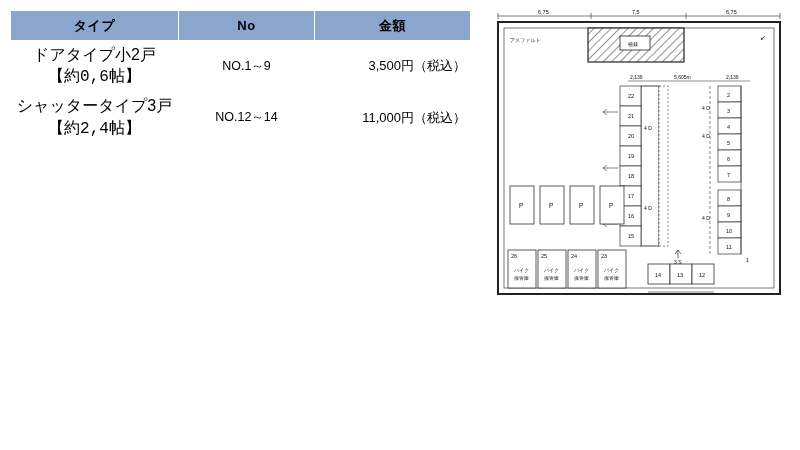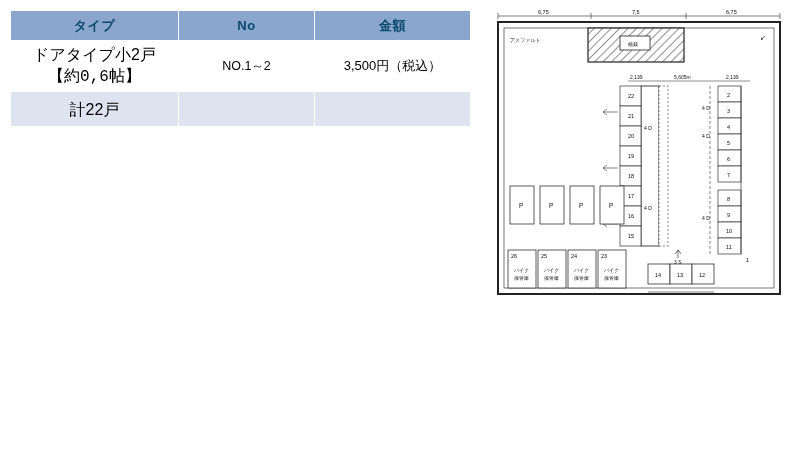--- a/index.html
+++ b/index.html
@@ -23,21 +23,21 @@
     width: 460px;
     border-collapse: collapse;
     table-layout: fixed;
   }
   #price-table col.c1 { width: 168px; }
   #price-table col.c2 { width: 136px; }
   #price-table col.c3 { width: 156px; }
 
   #price-table th {
     background: #8aa6cd;
-    color: #0c4a6e;
+    color: #000000;
     font-size: 13px;
     font-weight: bold;
     text-align: center;
     height: 27px;
     border: 1px solid #ffffff;
     letter-spacing: 0.5px;
   }
   #price-table td {
     border: 1px solid #ffffff;
     font-size: 16px;
@@ -51,21 +51,21 @@
 
   #price-table td.type-cell {
     text-align: center;
     line-height: 1.45;
   }
   #price-table td.no-cell {
     text-align: center;
     font-size: 12.5px;
   }
   #price-table td.amount-cell {
-    text-align: center;
+    text-align: right;
     font-size: 13px;
   }
   #price-table tr.total-row td {
     background: #dde3ef;
     height: 30px;
   }
   #price-table tr.total-row td.type-cell {
     text-align: center;
   }
   .type-line2 { display: block; font-family: Liberation Mono, monospace; }
@@ -99,27 +99,30 @@
       <th>No</th>
       <th>金額</th>
     </tr>
   </thead>
   <tbody>
     <tr class="row-odd">
       <td class="type-cell">
         <span>ドアタイプ小2戸</span>
         <span class="type-line2">【約0,6帖】</span>
       </td>
-      <td class="no-cell">NO.1～2</td>
+      <td class="no-cell">NO.1～9</td>
       <td class="amount-cell">3,500円（税込）</td>
     </tr>
-    <tr class="total-row">
-      <td class="type-cell">計22戸</td>
-      <td class="no-cell"></td>
-      <td class="amount-cell"></td>
+    <tr class="row-odd">
+      <td class="type-cell">
+        <span>シャッタータイプ3戸</span>
+        <span class="type-line2">【約2,4帖】</span>
+      </td>
+      <td class="no-cell">NO.12～14</td>
+      <td class="amount-cell">11,000円（税込）</td>
     </tr>
   </tbody>
 </table>
 
 <div id="floorplan">
 <svg width="312" height="296" viewBox="0 0 312 296" xmlns="http://www.w3.org/2000/svg">
   <defs>
     <pattern id="hatch" width="6" height="6" patternUnits="userSpaceOnUse" patternTransform="rotate(45)">
       <rect width="6" height="6" fill="#ffffff"></rect>
       <line x1="0" y1="0" x2="0" y2="6" stroke="#333" stroke-width="1.1"></line>

